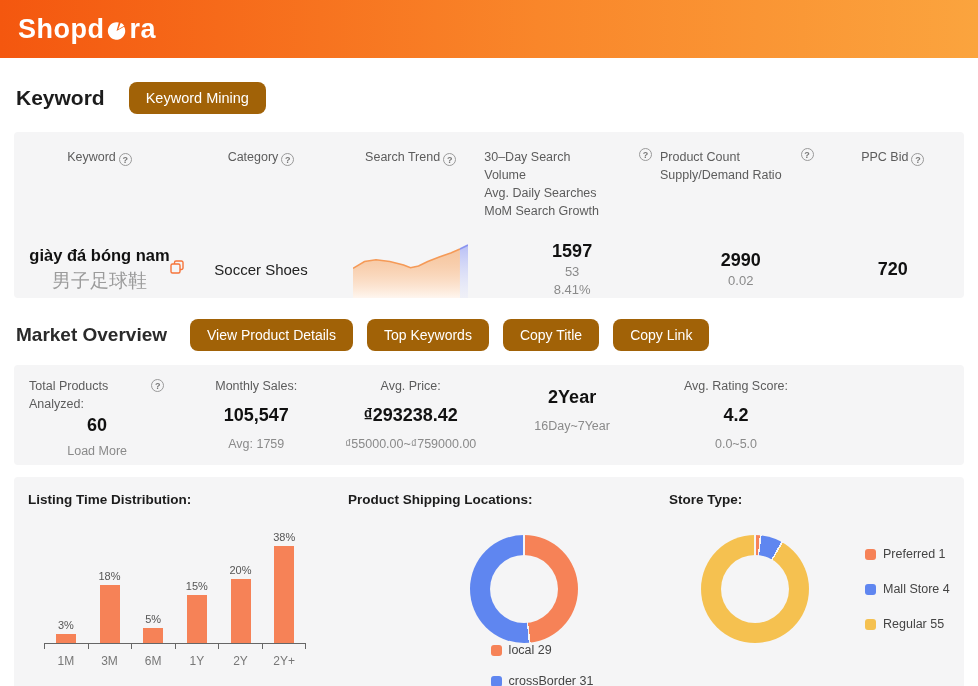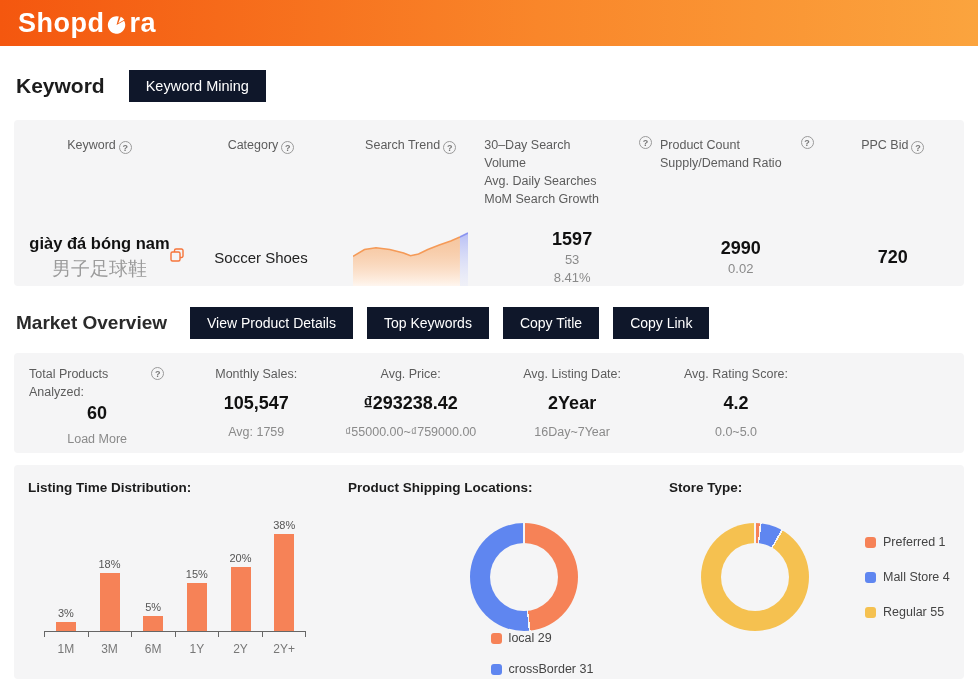--- a/index.html
+++ b/index.html
@@ -1,28 +1,28 @@
 <!DOCTYPE html>
 <html><head>
 <meta charset="utf-8">
 <style>
   * { margin:0; padding:0; box-sizing:border-box; }
   html,body { width:978px; background:#fff; font-family:"Liberation Sans","DejaVu Sans",sans-serif; color:#222; }
   body { height:686px; overflow:hidden; position:relative; }
 
   
-  .topbar { height:46px; background:linear-gradient(90deg,#f4570f 0%,#f9862a 55%,#fba43e 100%);
+  .topbar { height:58px; background:linear-gradient(90deg,#f4570f 0%,#f9862a 55%,#fba43e 100%);
             display:flex; align-items:center; padding-left:18px; }
   .logo { display:flex; align-items:center; color:#fff; font-size:27px; font-weight:bold; letter-spacing:.5px; }
   .logo svg { margin:4px 1px 0 2px; }
 
   
   .kw-row { display:flex; align-items:center; padding:24px 16px 18px 16px; }
   .h1 { font-size:21px; font-weight:bold; color:#1c1c1c; }
-  .btn { background:#0f172a; color:#fff; border:none; border-radius:0; font-size:14px;
+  .btn { background:#a16207; color:#fff; border:none; border-radius:8px; font-size:14px;
          padding:8px 17px; cursor:pointer; font-family:inherit; }
   .kw-row .btn { margin-left:24px; font-size:14.5px; }
 
   .panel { background:#f5f5f6; border-radius:4px; margin:0 14px; }
 
   
   .kw-panel { height:166px; padding-top:16px; }
   .tgrid { display:grid; grid-template-columns:18% 16% 15.5% 18.5% 17% 15%; }
   .th { font-size:12.5px; color:#5c5c5c; text-align:center; line-height:1.45; }
   .th.left { text-align:left; position:relative; padding-right:26px; }
@@ -207,21 +207,20 @@
     <div class="lbl">Monthly Sales:</div>
     <div class="val">105,547</div>
     <div class="sub">Avg: 1759</div>
   </div>
   <div class="stat">
     <div class="lbl">Avg. Price:</div>
     <div class="val">₫293238.42</div>
     <div class="sub">₫55000.00~₫759000.00</div>
   </div>
   <div class="stat">
-    <div class="lbl">Avg. Listing Date:</div>
     <div class="val">2Year</div>
     <div class="sub">16Day~7Year</div>
   </div>
   <div class="stat">
     <div class="lbl">Avg. Rating Score:</div>
     <div class="val">4.2</div>
     <div class="sub">0.0~5.0</div>
   </div>
 </div>
 

